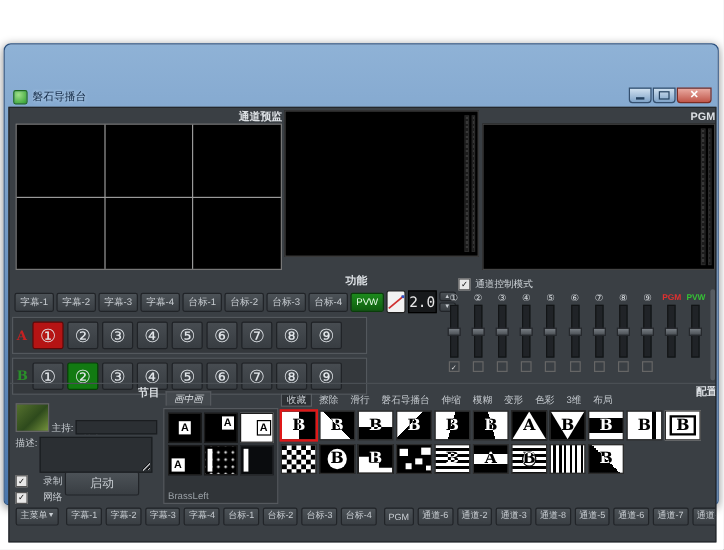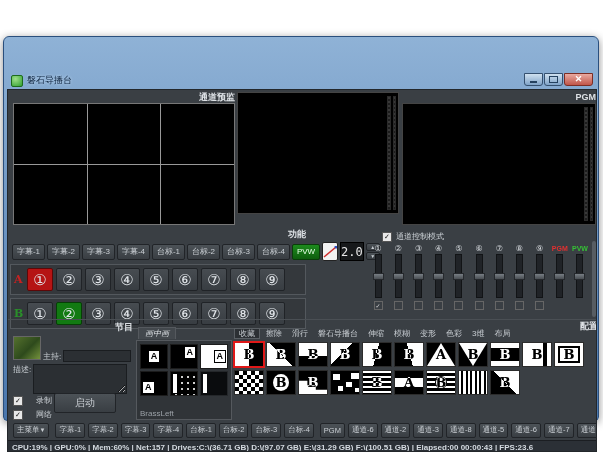--- a/index.html
+++ b/index.html
@@ -566,19 +566,16 @@
             <button class="btn">通道-5</button>
             <button class="btn">通道-6</button>
             <button class="btn">通道-7</button>
             <button class="btn">通道-8</button>
           </span>
 
         <span class="sp"></span>
 
       </div>
 
-      <div class="status">
-        <span>CPU:19% | GPU:0% | Mem:60% | Net:157 | Drives:C:\(36.71 GB)  D:\(97.07 GB)  E:\(31.29 GB)  F:\(100.51 GB)  | Elapsed:00 00:00:43 | FPS:23.6</span>
-      </div>
 
     </div>
   </div>
 </div>
 
 </body></html>

